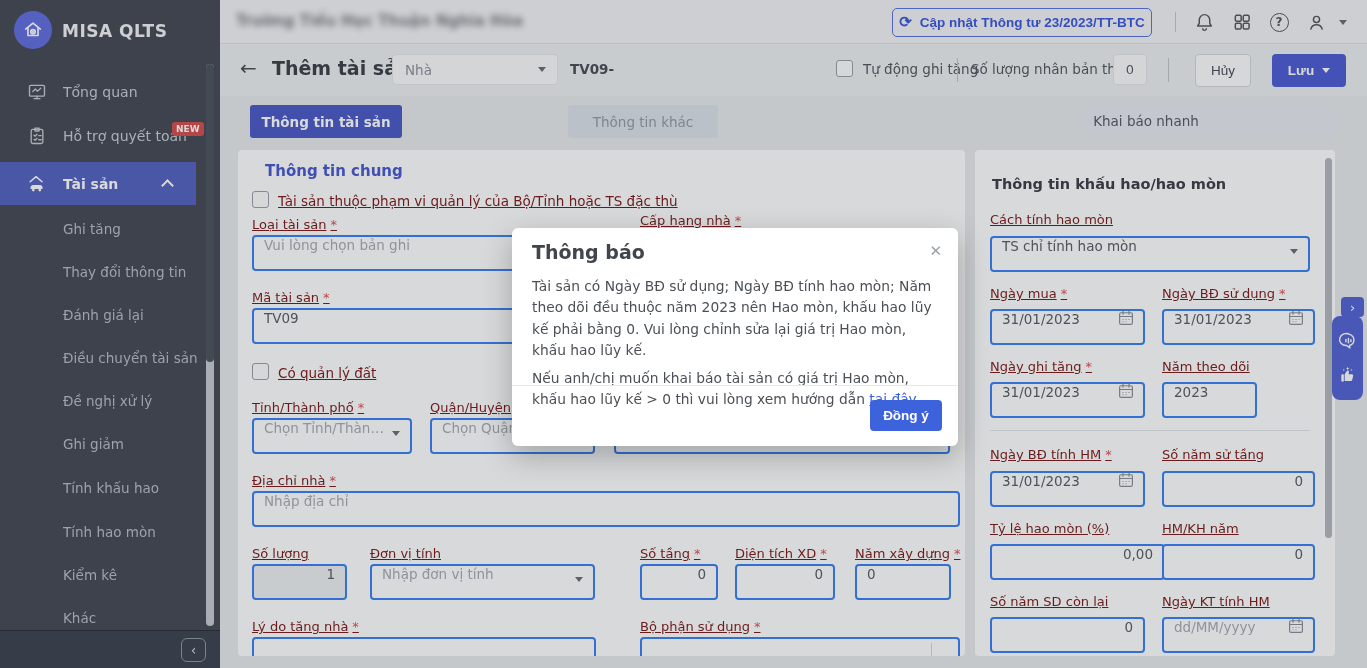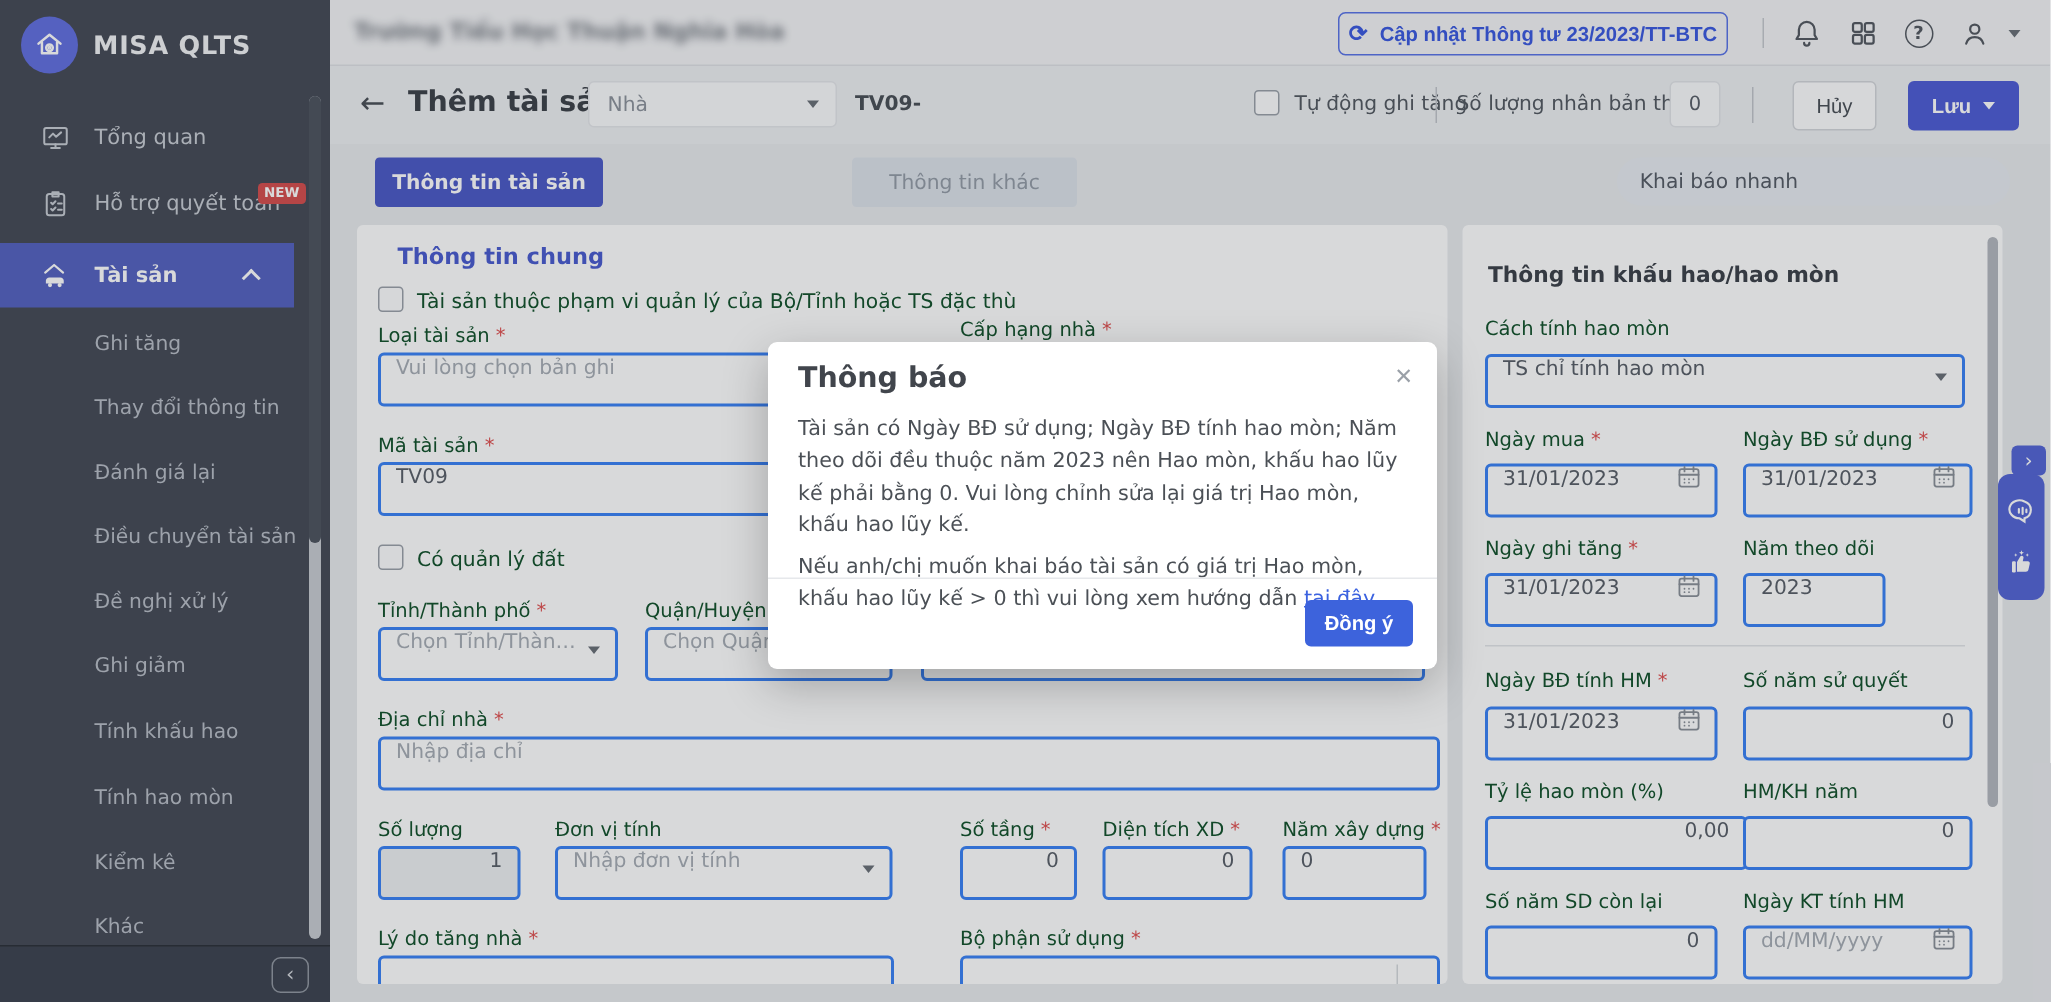--- a/index.html
+++ b/index.html
@@ -60,21 +60,21 @@
   .tab.inactive { background:#dde3ea; color:#949ca7; }
   .toggle-wrap { position:absolute; left:858px; top:9px; width:262px; height:32px; background:#e7ebf1; border-radius:16px; }
   .toggle-quick { position:absolute; left:0; top:0; width:136px; height:32px; display:flex; align-items:center; justify-content:center; color:#565c66; font-size:13.5px; cursor:pointer; }
   .toggle-detail { position:absolute; right:1px; top:1px; width:124px; height:30px; border:1px solid #8a97e6; border-radius:15px; background:#fdfdfe; color:#4a5ed2; font-size:13.5px; display:flex; align-items:center; justify-content:center; cursor:pointer; }
 
   
   .card { position:absolute; background:#fff; border-radius:4px; overflow:hidden; }
   .main-card { left:238px; top:150px; width:727px; height:506px; }
   .side-card { left:975px; top:150px; width:360px; height:506px; }
   .sec-title { position:absolute; font-size:15px; font-weight:bold; color:#4a5cd0; }
-  .lbl { position:absolute; font-size:13px; color:#14532d; white-space:nowrap; }
+  .lbl { position:absolute; font-size:13px; color:#7f1d1d; white-space:nowrap;text-decoration:underline; }
   .req::after { content:"*"; color:#e05252; margin-left:4px; font-size:13px; }
   .input { position:absolute; height:31px; background:#fff; border:2px solid #3b82f6; border-radius:4px; display:flex; align-items:flex-end; padding:16px 10px; font-size:13.5px; color:#5a6069; }
   .input.ph { color:#a7adb5; }
   .input.num { justify-content:flex-end; }
   .input.disabled { background:#eef0f2; }
   .input .caret { position:absolute; right:10px; }
   .input .cal { position:absolute; right:8px; width:18px; height:18px; color:#8b9199; }
   .input .txt { overflow:hidden; white-space:nowrap; text-overflow:ellipsis; max-width:calc(100% - 14px); }
   .combo-div { position:absolute; right:26px; top:4px; width:1px; height:23px; background:#d6d9dd; }
   .hr { position:absolute; height:1px; background:#e3e5e9; }
@@ -380,21 +380,21 @@
           </svg>
         </span>
       </div>
     <div class="input" style="left:187px; top:232px; width:95px;">
         <span class="txt">2023</span>
       </div>
 
     <div class="hr" style="left:15px; top:280px; width:320px;"></div>
 
     <span class="lbl req" style="left:15px; top:297px;">Ngày BĐ tính HM</span>
-    <span class="lbl" style="left:187px; top:297px;">Số năm sử quyết</span>
+    <span class="lbl" style="left:187px; top:297px;">Số năm sử tầng</span>
     <div class="input" style="left:15px; top:321px; width:155px;">
         <span class="txt">31/01/2023</span>
       <span class="cal">
           <svg width="18" height="18" viewBox="0 0 24 24" fill="none" stroke="currentColor" stroke-width="1.6" stroke-linecap="round">
             <rect x="3.5" y="5" width="17" height="15.5" rx="2"></rect>
             <path d="M8 3v4M16 3v4M3.5 10h17"></path>
             <path d="M8 14h.01M12 14h.01M16 14h.01M8 17h.01M12 17h.01"></path>
           </svg>
         </span>
       </div>

